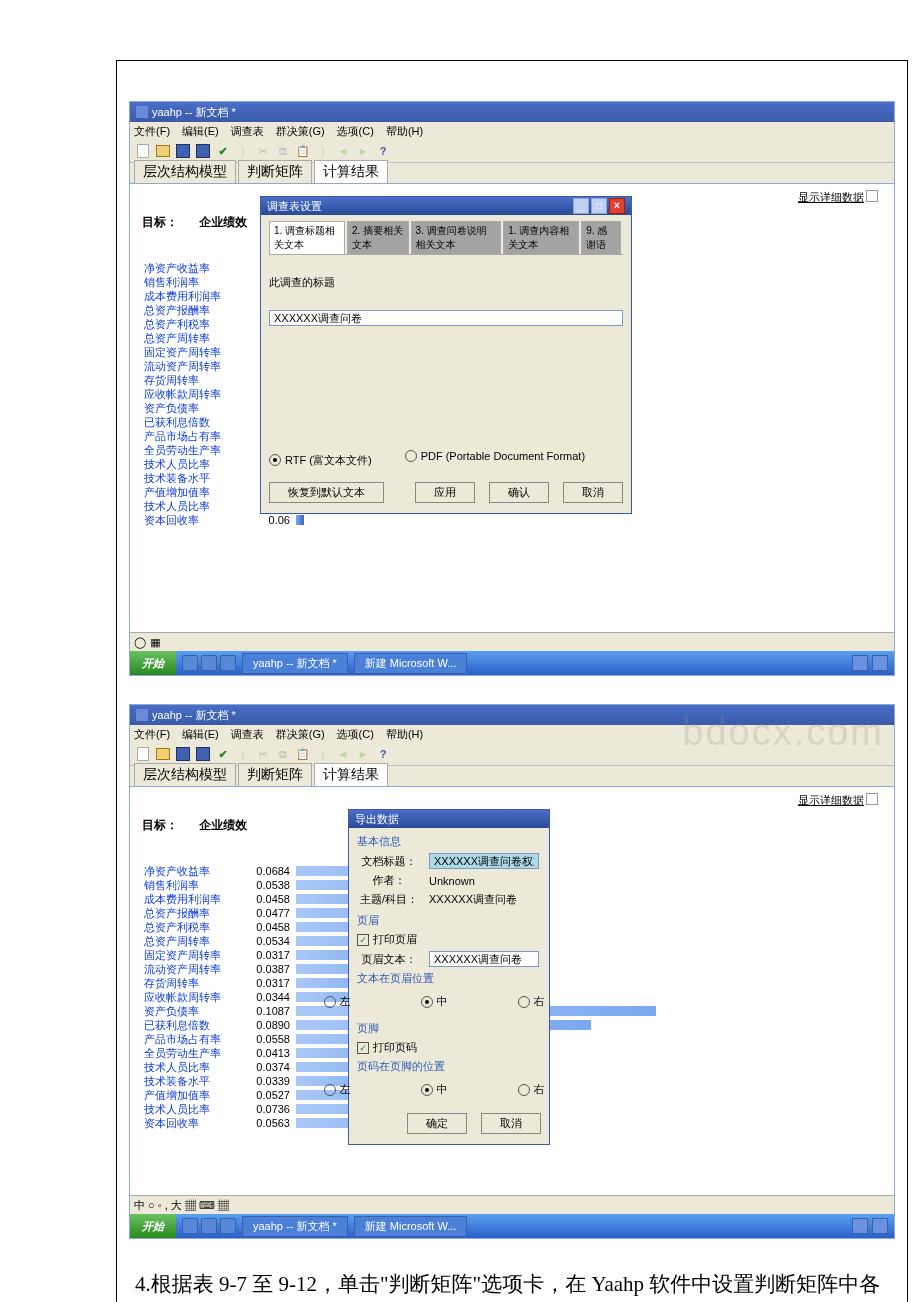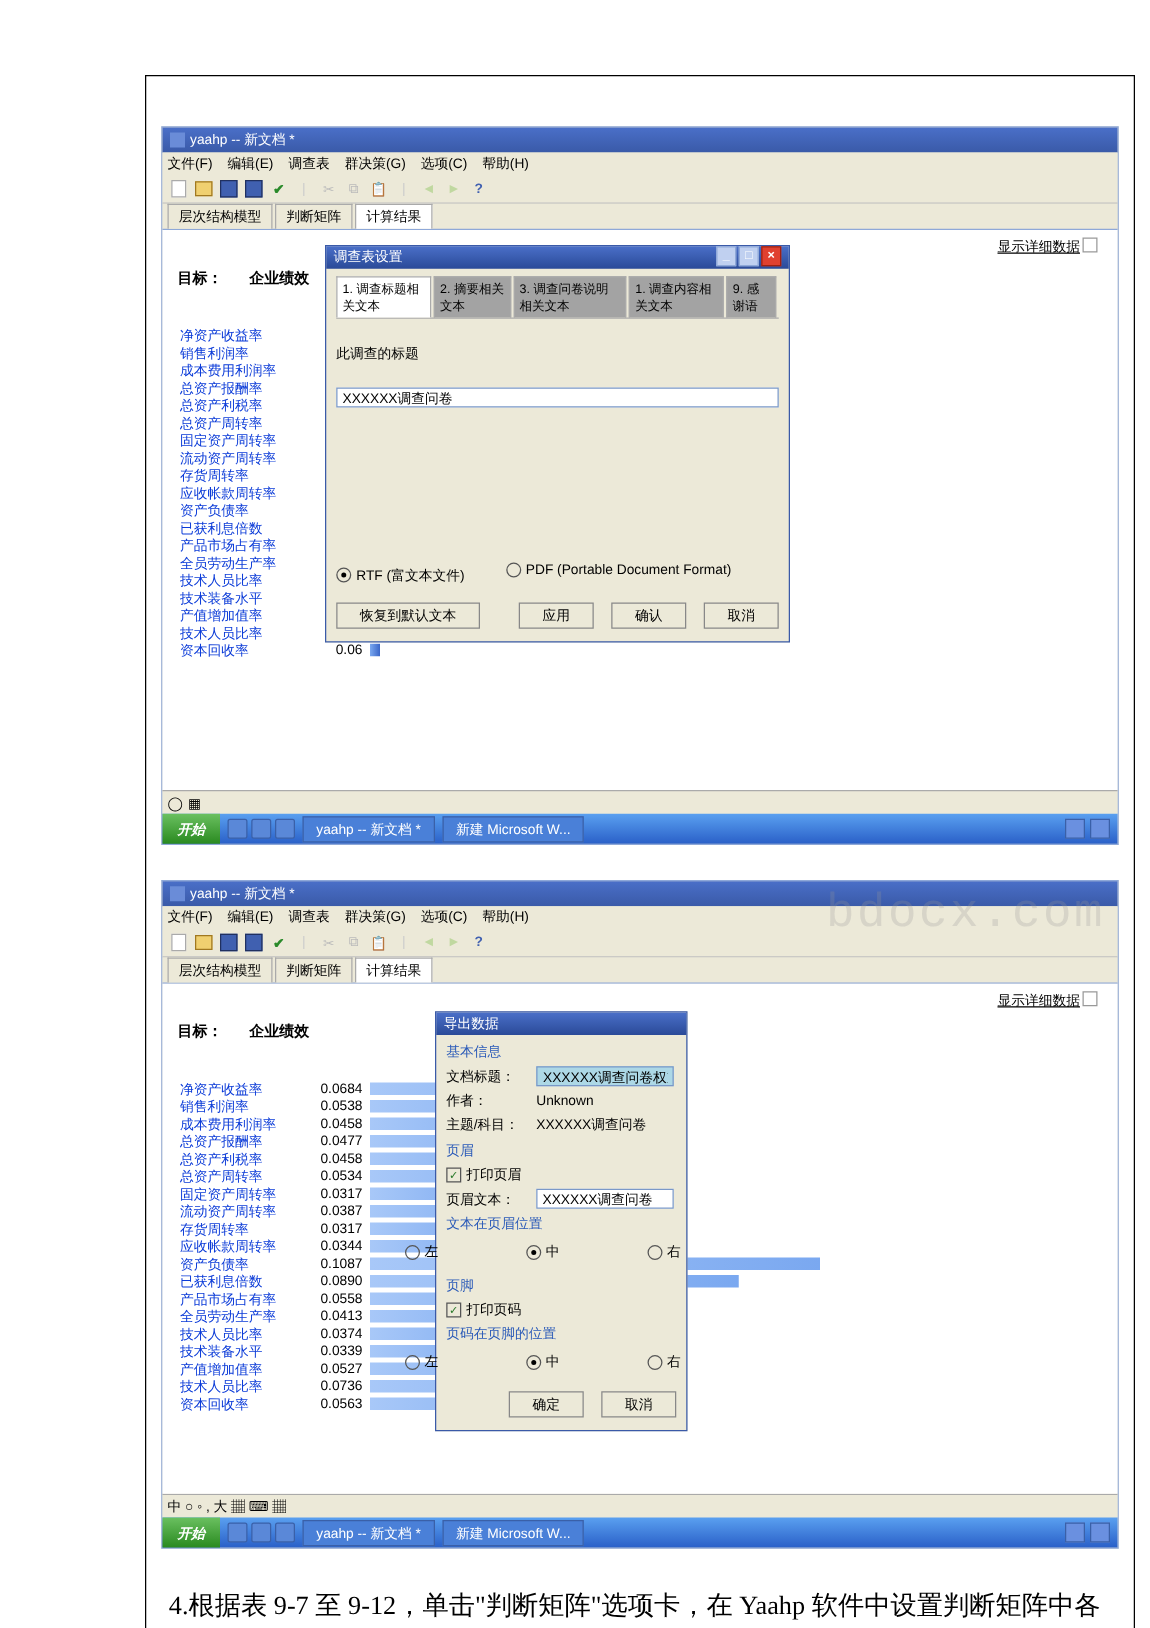--- a/index.html
+++ b/index.html
@@ -11,68 +11,68 @@
 .menubar span{cursor:default}
 .toolbar{background:#ece9d8;height:22px;border-bottom:1px solid #c0c0c0;display:flex;align-items:center;padding:0 4px;gap:2px}
 .tool-btn{width:18px;height:18px;display:inline-flex;align-items:center;justify-content:center;font-size:11px}
 .ico-new{color:#333;border:1px solid #aaa;width:10px;height:12px;background:#fff}
 .ico-open{color:#c8a040;border:1px solid #a07820;width:12px;height:10px;background:#f0d070}
 .ico-save{width:12px;height:12px;background:#4060b0;border:1px solid #203060}
 .ico-save2{width:12px;height:12px;background:#4060b0;border:1px solid #203060;position:relative}
 .ico-check{color:#2a8a2a;font-weight:bold}
 .ico-help{color:#4060b0;font-weight:bold}
 .tabrow{background:#ece9d8;height:20px;display:flex;align-items:flex-end;padding:0 4px;border-bottom:1px solid #8ea8d8}
-.tab{border:1px solid #aaa;border-bottom:none;padding:2px 8px;background:#ece9d8;font-size:11px;margin-right:2px}
+.tab{border:1px solid #aaa;border-bottom:none;padding:2px 8px;background:#ece9d8;font-size:14px;margin-right:2px}
 .tab.active{background:#fff;font-weight:normal}
 .work{background:#fff;min-height:380px;position:relative;padding:8px 12px 40px 12px}
 .show-detail{position:absolute;top:6px;right:30px;text-decoration:underline;color:#000;font-size:11px}
 .show-detail-box{position:absolute;top:6px;right:16px;width:10px;height:10px;border:1px solid #999}
 .target{margin:22px 0 30px 0;font-size:12px}
 .target b{margin-right:18px}
 .mlist{margin-left:2px}
 .mrow{display:flex;align-items:center;height:14px;font-size:11px}
 .mlabel{width:98px;color:#0b3bd8;cursor:pointer}
 .mval{width:48px;text-align:right;color:#000}
 .mbar{height:10px;margin-left:6px}
 .bar-a{background:linear-gradient(to right,#7aa8f0,#3a66c8)}
 .bar-b{background:linear-gradient(to right,#a8c8f8,#7aa8f0)}
 .dialog{position:absolute;background:#ece9d8;border:1px solid #3a5aa8}
-.dlg-title{background:linear-gradient(to bottom,#4a6fc8,#2a4a98);color:#fff;height:18px;line-height:18px;padding:0 6px;font-size:11px;display:flex;justify-content:space-between;}
+.dlg-title{background:linear-gradient(to bottom,#4a6fc8,#2a4a98);color:#fff;height:18px;line-height:18px;padding:0 6px;font-size:11px;display:flex;justify-content:space-between;align-items:center}
 .dlg-btns{display:flex;gap:2px}
 .dlg-btns span{width:14px;height:14px;display:inline-flex;align-items:center;justify-content:center;font-size:10px;font-weight:bold;background:#c0d0f0;border:1px solid #8ea8d8}
 .dlg-btns .close{background:#e04030;color:#fff;border-color:#a02010}
 .dlg-body{padding:6px 8px 10px 8px;font-size:11px}
 .subtabs{display:flex;border-bottom:1px solid #aaa;margin-bottom:10px}
 .subtab{border:1px solid #aaa;border-bottom:none;padding:2px 4px;margin-right:2px;background:#a3a3a3;font-size:10px}
 .subtab.sel{background:#fff}
 .field-label{margin:20px 0}
 .textinput{width:100%;border:1px solid #7a98c8;background:#fff;height:16px;padding:0 4px;box-sizing:border-box;font-size:11px}
 .textinput.sel{background:#add8e6}
 .group-title{color:#2a5ab8;font-size:11px}
 .radio{display:inline-flex;align-items:center;margin-right:30px;font-size:11px}
 .radio .r{width:10px;height:10px;border:1px solid #555;border-radius:50%;margin-right:4px;display:inline-flex;align-items:center;justify-content:center}
 .radio .r.on::after{content:"";width:4px;height:4px;background:#000;border-radius:50%}
 .btn{border:1px solid #888;background:#ece9d8;padding:2px 18px;font-size:11px;cursor:pointer}
 .dlg-foot{display:flex;justify-content:flex-end;gap:14px;margin-top:10px}
 .frow{display:flex;align-items:center;margin:4px 0}
-.frow .lbl{width:64px;text-align:left;margin-right:8px}
+.frow .lbl{width:64px;text-align:center;margin-right:8px}
 .frow .val{flex:1}
 .check{display:inline-flex;align-items:center;font-size:11px}
 .check .c{width:10px;height:10px;border:1px solid #555;margin-right:4px;display:inline-flex;align-items:center;justify-content:center;font-size:9px;color:#2a7a2a}
 .check .c.on::after{content:"✓"}
 .radiogrp{display:flex;gap:40px;justify-content:center;padding:6px 0}
 .statusbar{background:#ece9d8;height:18px;border-top:1px solid #aaa;display:flex;align-items:center;padding:0 4px;font-size:11px;gap:4px}
 .taskbar{background:linear-gradient(to bottom,#5aa0f0,#2a60c8);height:24px;display:flex;align-items:center;font-size:11px;color:#fff}
 .start-btn{background:linear-gradient(to bottom,#6ac060,#2a8a20);height:24px;padding:0 12px;display:flex;align-items:center;font-weight:bold;font-style:italic;font-family:"SimHei"}
 .task-item{background:#4a80d8;border:1px solid #3a60a8;margin-left:6px;padding:2px 10px;display:flex;align-items:center;gap:4px}
 .tray{margin-left:auto;padding:0 6px;display:flex;gap:4px}
 .tray span{width:14px;height:14px;background:#6a90e0;border:1px solid #3a60a8}
 .qltray{display:flex;gap:3px;margin-left:6px}
 .qltray span{width:14px;height:14px;background:#5a88d8;border:1px solid #3a60a8;border-radius:2px}
-.watermark{position:absolute;right:10px;top:-2px;font-size:38px;color:rgba(150,150,150,0.25);font-family:Liberation Mono, monospace;letter-spacing:2px;pointer-events:none}
+.watermark{position:absolute;right:10px;top:-2px;font-size:38px;color:rgba(150,150,150,0.25);font-family:Liberation Sans, sans-serif;letter-spacing:2px;pointer-events:none}
 .note{font-size:21px;font-family:"SimSun";line-height:1.7;margin:14px 6px 4px 6px}
 </style>
 </head>
 <body>
 
 <div class="page">
 
 <div class="app-window">
   <div class="titlebar">
     <span class="tb-icon"></span>

